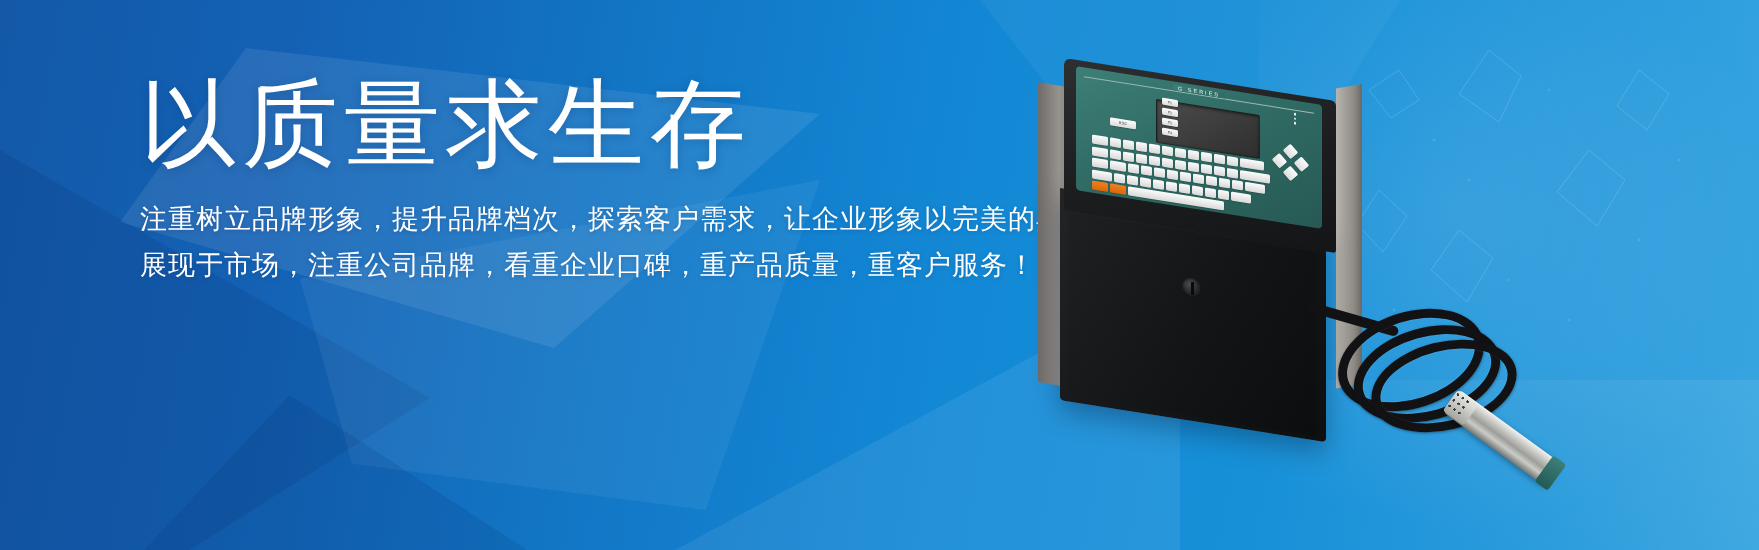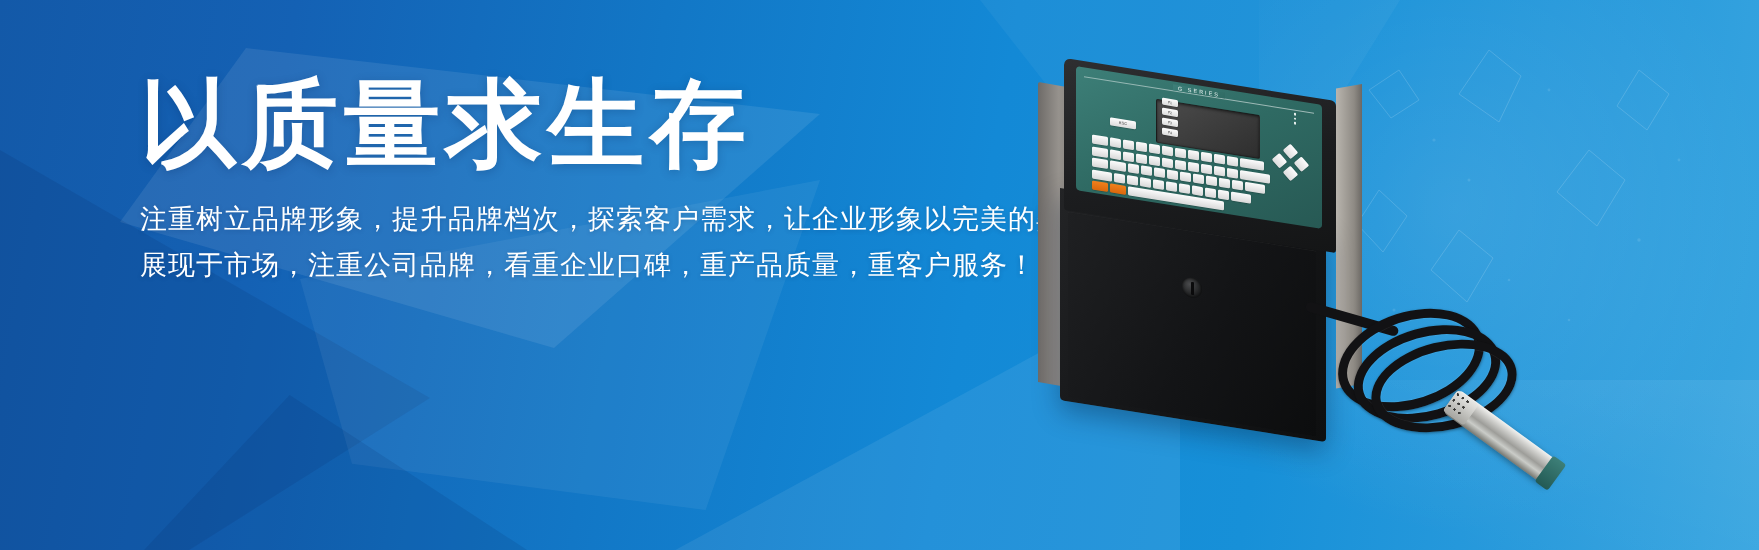--- a/index.html
+++ b/index.html
@@ -72,21 +72,21 @@
   
   .copy{
     position:absolute;
     left:140px;
     top:74px;
     width:860px;
   }
   .headline{
     color:#ffffff;
     font-size:96px;
-    font-weight:bold;
+    font-weight:normal;
     line-height:1.04;
     letter-spacing:6px;
     margin:0;
     text-shadow:0 2px 10px rgba(0,40,90,.25);
     white-space:nowrap;
   }
   .headline .ln2{display:block;}
 
   .sub{
     margin-top:22px;

